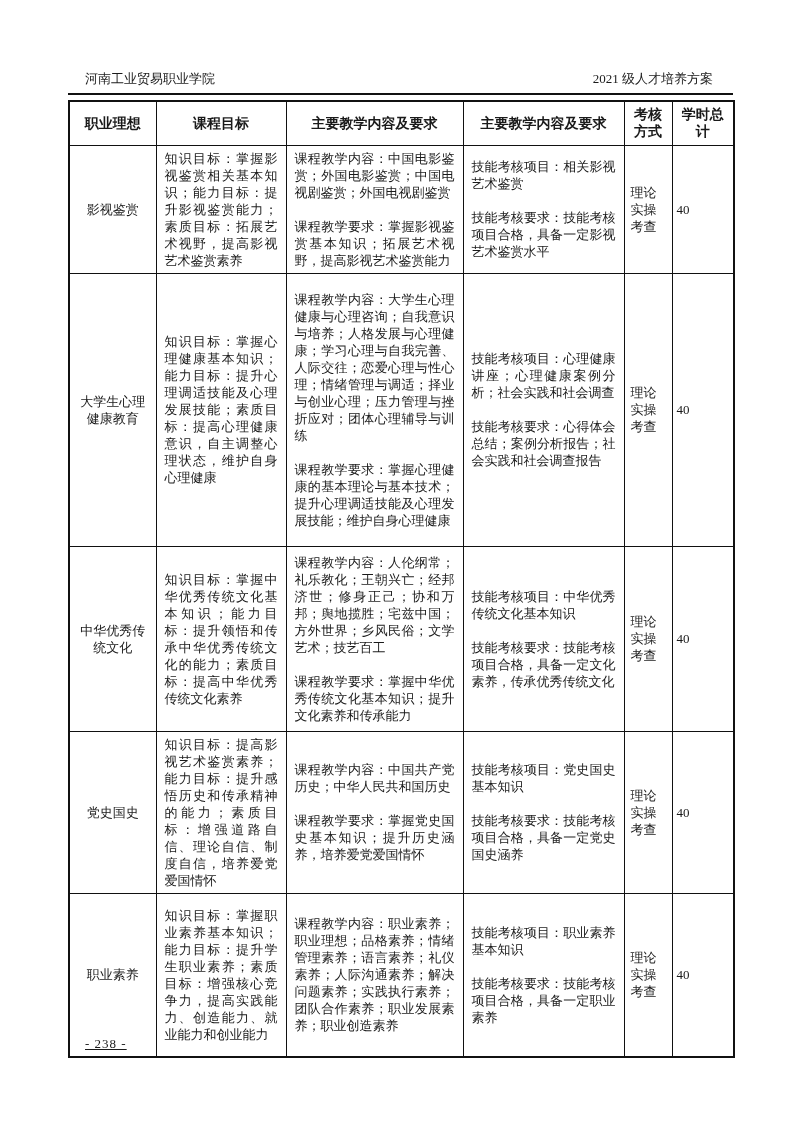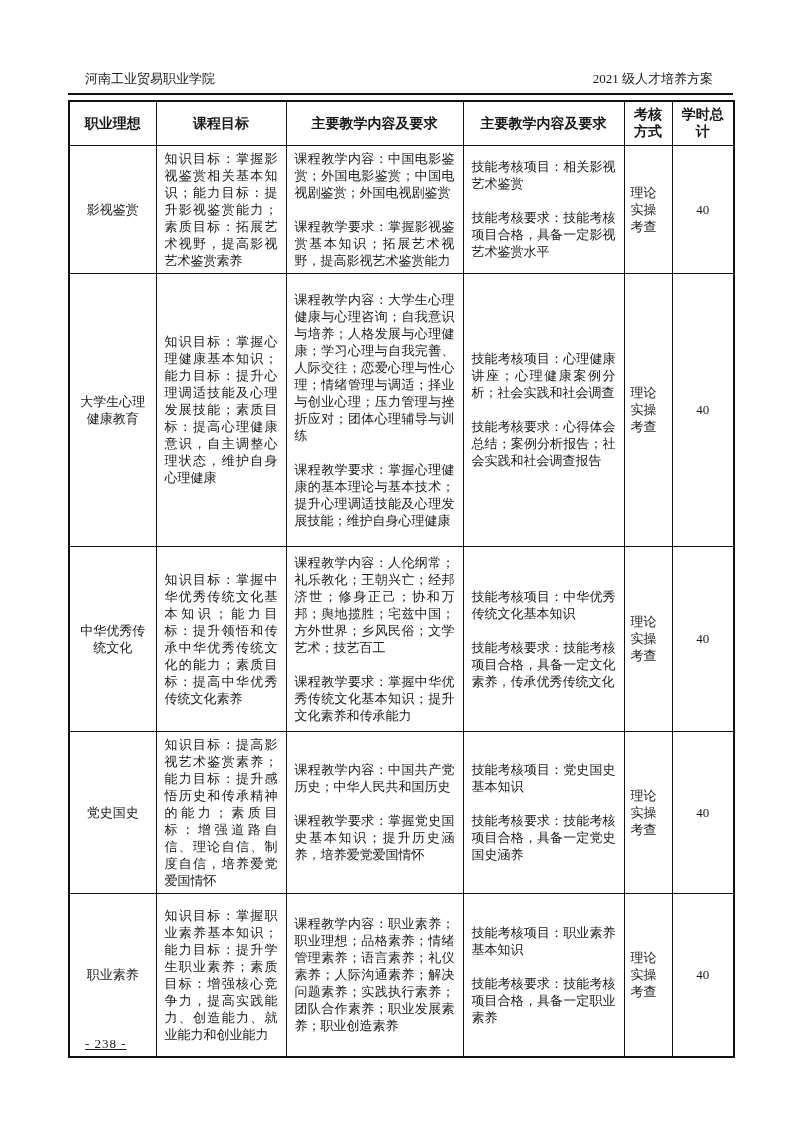--- a/index.html
+++ b/index.html
@@ -69,21 +69,21 @@
   td.cell-obj, td.cell-content, td.cell-skills {
     padding: 4px 8px;
     text-align: justify;
     text-justify: inter-ideograph;
   }
   td.cell-method {
     text-align: left;
     padding: 2px 6px;
   }
   td.cell-hours {
-    text-align: center;
+    text-align: left;
     padding: 2px 4px;
   }
   .p + .p { margin-top: 17px; }
   tbody tr:nth-child(1) { height: 122px; }
   tbody tr:nth-child(2) { height: 273px; }
   tbody tr:nth-child(3) { height: 185px; }
   tbody tr:nth-child(4) { height: 143px; }
   tbody tr:nth-child(5) { height: 164px; }
   .page-number {
     position: absolute;

